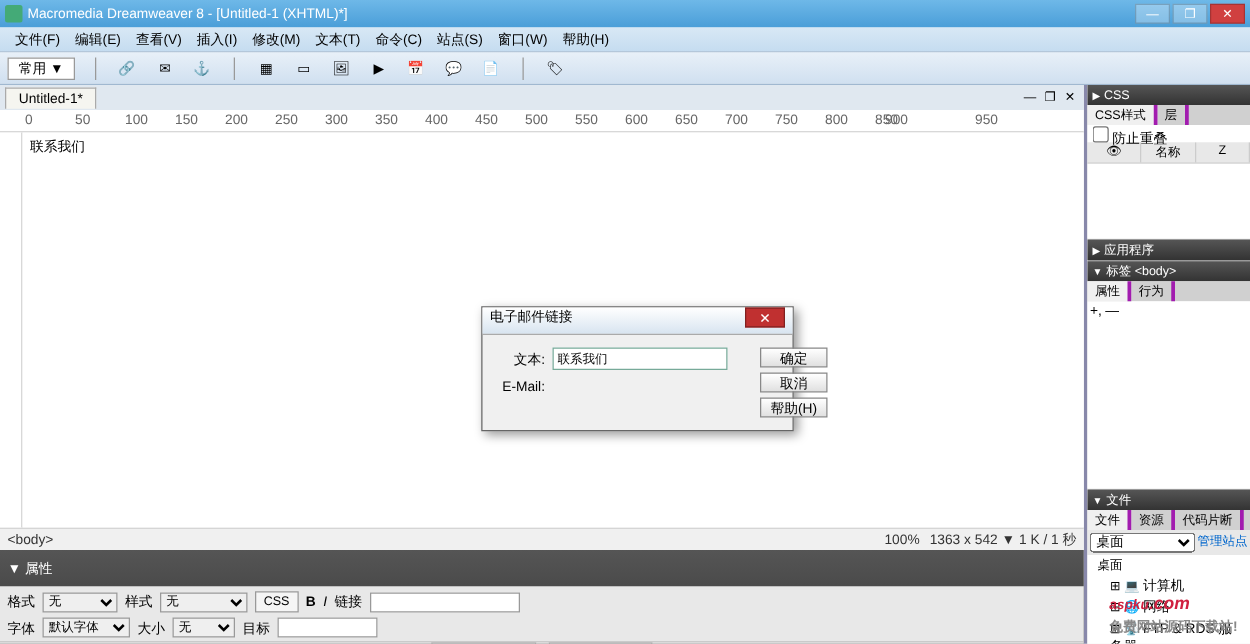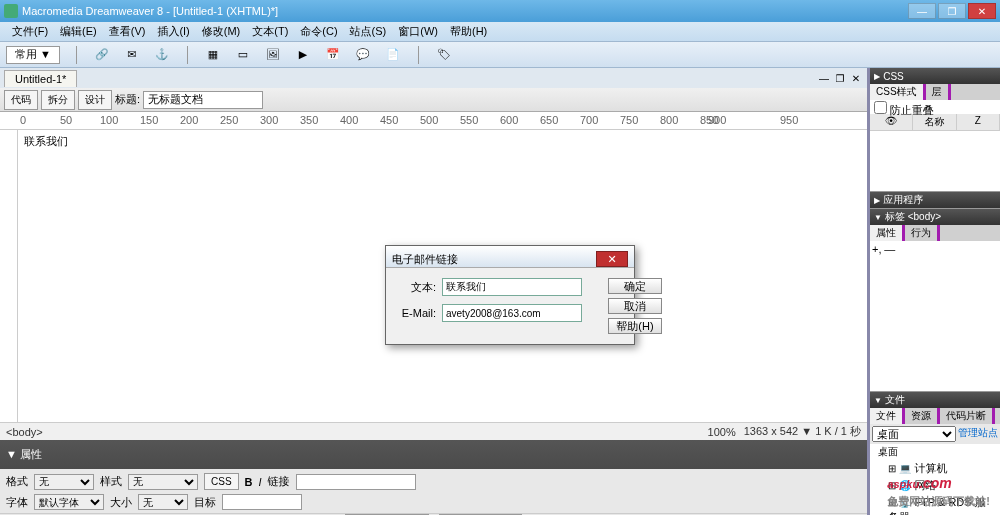--- a/index.html
+++ b/index.html
@@ -46,21 +46,21 @@
 .rp-header .arrow { margin-right: 3px; font-size: 8px; }
 .rp-body { background: #fff; font-size: 10px; }
 .rp-tabs { display: flex; background: #d0d0d0; height: 16px; }
 .rp-tab { padding: 1px 6px; font-size: 10px; border-right: 3px solid #a21caf; }
 .rp-tab.active { background: #f0f0f0; }
 .table-hdr { display: flex; background: #e8e8e8; border-bottom: 1px solid #ccc; }
 .table-hdr span { flex: 1; text-align: center; font-size: 10px; padding: 1px; border-right: 1px solid #ccc; }
 .rp-files { flex: 1; background: #fff; }
 .rp-files .item { padding: 1px 4px 1px 18px; font-size: 10px; }
 .dialog { position: absolute; left: 385px; top: 245px; width: 250px; background: #f0f0f0; border: 1px solid #666; box-shadow: 3px 3px 8px rgba(0,0,0,0.4); }
-.dialog-title { background: linear-gradient(#fff, #d8e4f0); height: 22px; display: flex; align-items: flex-end; padding: 0 6px; font-size: 11px; border-bottom: 1px solid #aaa; }
+.dialog-title { background: linear-gradient(#fff, #d8e4f0); height: 22px; display: flex; align-items: flex-start; padding: 0 6px; font-size: 11px; border-bottom: 1px solid #aaa; }
 .dialog-title .close { margin-left: auto; background: #c03030; color: #fff; width: 32px; height: 16px; display: flex; align-items: center; justify-content: center; font-size: 11px; border: 1px solid #802020; }
 .dialog-body { padding: 10px; display: flex; gap: 26px; }
 .dialog-fields { flex: 1; display: flex; flex-direction: column; gap: 8px; }
 .dialog-field { display: flex; align-items: center; gap: 6px; }
 .dialog-field label { width: 40px; text-align: right; font-size: 11px; }
 .dialog-field input { flex: 1; height: 18px; border: 1px solid #7a9; padding: 0 3px; font-size: 10px; }
 .dialog-btns { display: flex; flex-direction: column; gap: 4px; }
 .dialog-btns button { width: 54px; height: 16px; border: 1px solid #888; background: linear-gradient(#fff, #e0e0e0); font-size: 11px; }
 .watermark { position: absolute; right: 10px; bottom: 6px; font-size: 24px; font-weight: bold; font-style: italic; color: #d02040; }
 .watermark .sub { font-size: 11px; color: #888; font-style: normal; display: block; }
@@ -111,27 +111,20 @@
 
 <div class="main-area">
   <div class="left-panel">
     <div class="doc-tab-row">
       <div class="doc-tab">Untitled-1*</div>
       <div class="doc-ctl">
         <span>—</span>
         <span>❐</span>
         <span>✕</span>
       </div>
-    </div>
-    <div class="view-row">
-      <div class="view-btn">代码</div>
-      <div class="view-btn">拆分</div>
-      <div class="view-btn">设计</div>
-      <label>标题:</label>
-      <input value="无标题文档" style="">
     </div>
     <div class="ruler-h">
       <span style="left:20px">0</span>
         <span style="left:60px">50</span>
         <span style="left:100px">100</span>
         <span style="left:140px">150</span>
         <span style="left:180px">200</span>
         <span style="left:220px">250</span>
         <span style="left:260px">300</span>
         <span style="left:300px">350</span>
@@ -249,21 +242,20 @@
     <div class="close">✕</div>
   </div>
   <div class="dialog-body">
     <div class="dialog-fields">
       <div class="dialog-field">
         <label>文本:</label>
         <input value="联系我们" style="">
       </div>
       <div class="dialog-field">
         <label>E-Mail:</label>
-        <input value="avety2008@163.com" style="">
       </div>
     </div>
     <div class="dialog-btns">
       <button>确定</button>
       <button>取消</button>
       <button>帮助(H)</button>
     </div>
   </div>
 </div>
 

